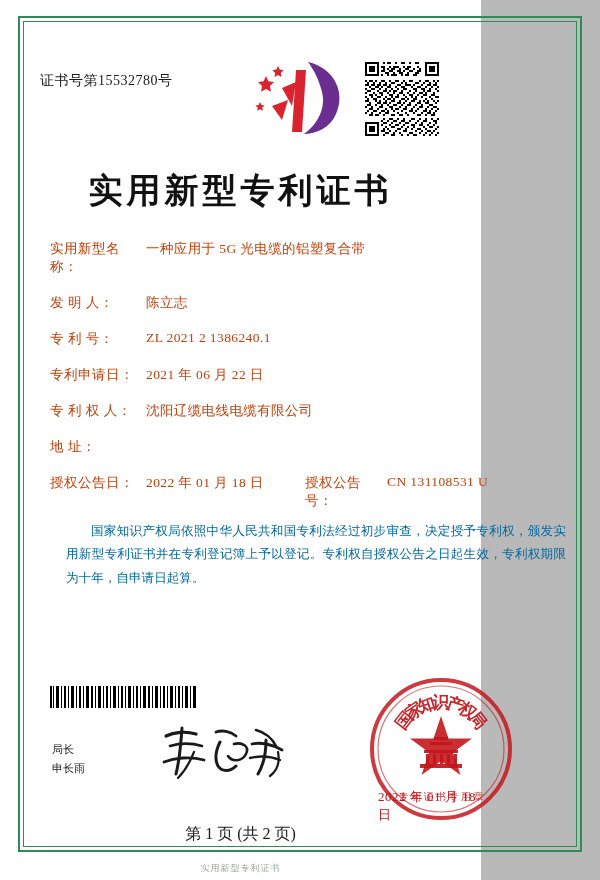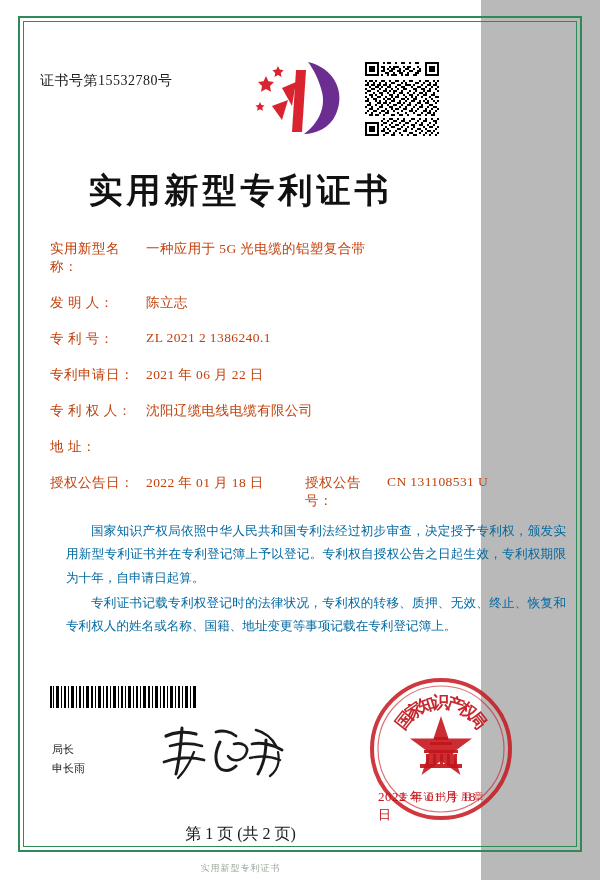--- a/index.html
+++ b/index.html
@@ -586,21 +586,20 @@
       <div class="col-right">
         <div class="field-label">授权公告号：</div>
         <div class="field-value">CN 131108531 U</div>
       </div>
     </div>
 
   </div>
 
   <div class="body-text">
     <p>国家知识产权局依照中华人民共和国专利法经过初步审查，决定授予专利权，颁发实用新型专利证书并在专利登记簿上予以登记。专利权自授权公告之日起生效，专利权期限为十年，自申请日起算。</p>
-    <p>专利证书记载专利权登记时的法律状况，专利权的转移、质押、无效、终止、恢复和专利权人的姓名或名称、国籍、地址变更等事项记载在专利登记簿上。</p>
   </div>
 
   <div class="barcode">
     <svg viewBox="0 0 146 22" width="146" height="22" xmlns="http://www.w3.org/2000/svg" shape-rendering="crispEdges">
       <rect width="146" height="22" fill="#ffffff"></rect>
       <g fill="#000000">
         <rect x="0" y="0" width="2" height="22"></rect>
           <rect x="3" y="0" width="1" height="22"></rect>
           <rect x="6" y="0" width="3" height="22"></rect>
         <rect x="11" y="0" width="1" height="22"></rect>

